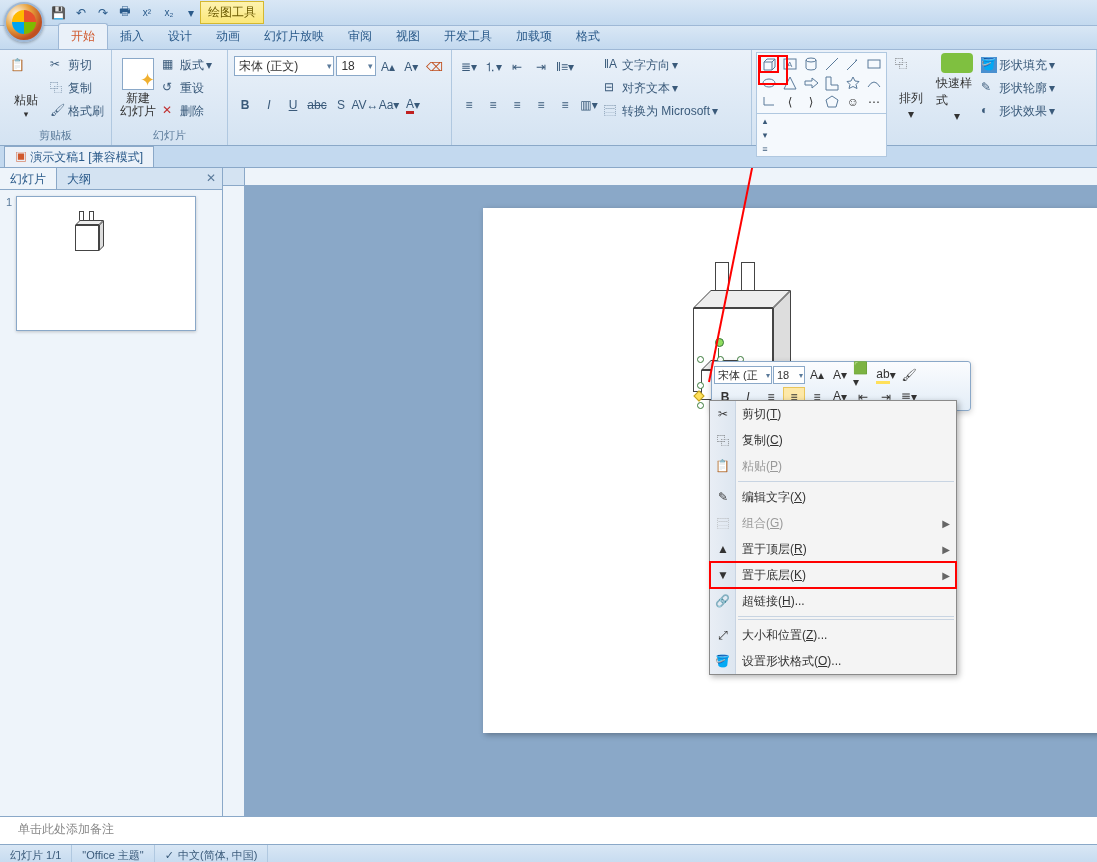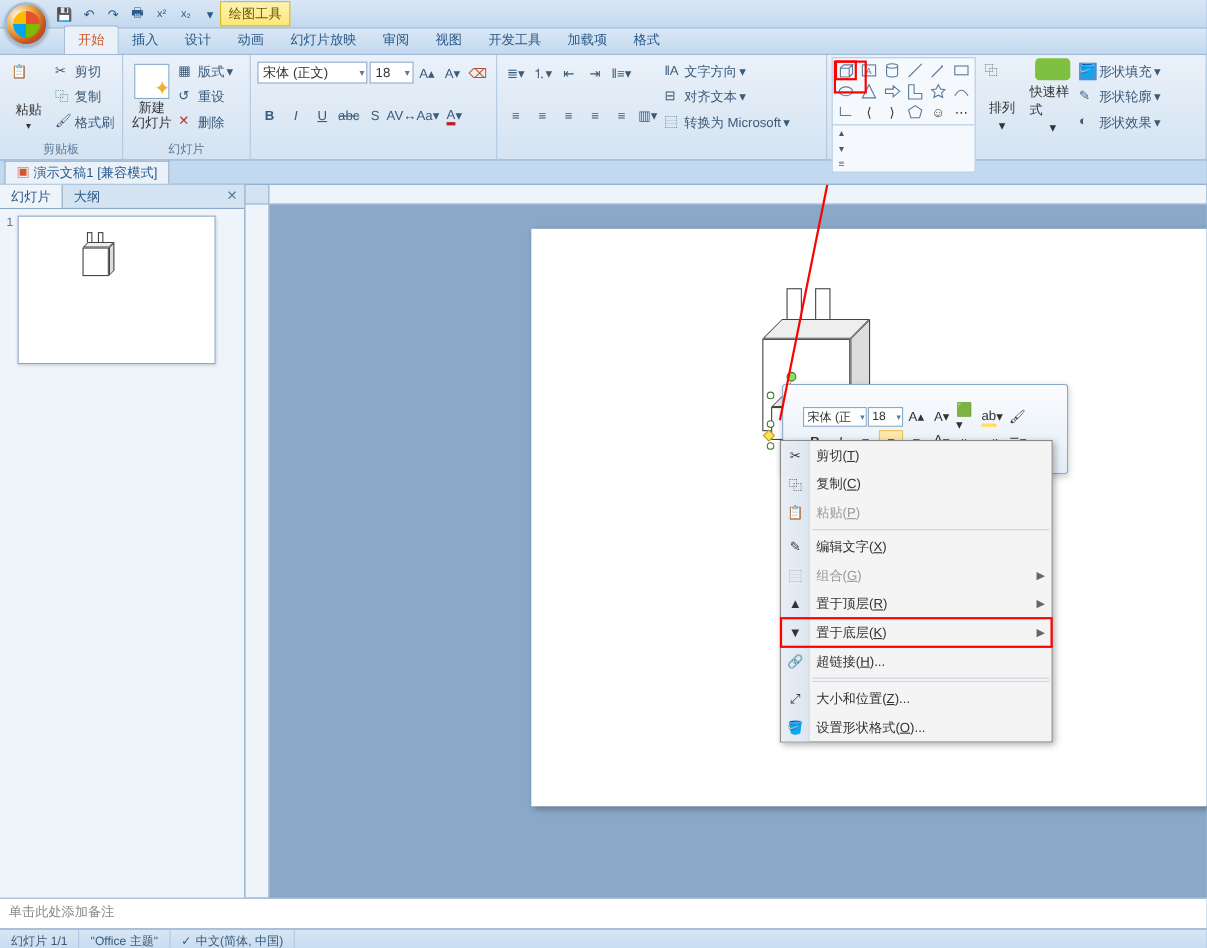--- a/index.html
+++ b/index.html
@@ -50,28 +50,28 @@
 .sp-close { margin-left: auto; padding: 3px 6px; color: #5a7a9a; }
 .thumbs { flex: 1; padding: 6px; overflow: auto; }
 .thumb { display: flex; gap: 4px; }
 .thumb-num { font-size: 11px; color: #5a7a9a; }
 .thumb-slide { width: 180px; height: 135px; background: #fff; border: 1px solid #8aa8c8; box-shadow: 0 1px 3px rgba(0,0,0,.2); position: relative; }
 .editarea { flex: 1; position: relative; background: #8aa8c8; overflow: hidden; }
 .ruler-h { position: absolute; top: 0; left: 22px; right: 0; height: 18px; background: #eef4fa; border-bottom: 1px solid #8aa8c8; }
 .ruler-v { position: absolute; top: 18px; left: 0; width: 22px; bottom: 0; background: #eef4fa; border-right: 1px solid #8aa8c8; }
 .ruler-corner { position:absolute; top:0; left:0; width:22px; height:18px; background:#d4e3f2; border-right:1px solid #8aa8c8; border-bottom:1px solid #8aa8c8;}
 .slide-canvas { position: absolute; top: 40px; left: 260px; width: 700px; height: 525px; background: #fff; box-shadow: 2px 2px 6px rgba(0,0,0,.3); }
-.notes { height: 28px; background: #fff; border-top: 1px solid #8aa8c8; padding: 4px 8px; color: #888; font-size: 12px; }
+.notes { height: 28px; background: #fff; border-top: 1px solid #8aa8c8; padding: 4px 18px; color: #888; font-size: 12px; }
 
 
 .statusbar { height: 22px; background: linear-gradient(#d9e7f5,#c3d9ef); display: flex; align-items: center; border-top: 1px solid #8aa8c8; font-size: 11px; color: #3a5a7a; }
 .statusbar > div { padding: 0 10px; border-right: 1px solid #b0c8e0; height: 100%; display: flex; align-items: center; gap: 4px; }
 
 
-.mini-toolbar { position: absolute; background: linear-gradient(#fbfcfe,#e3edf7); border: 1px solid #8aa8c8; border-radius: 3px; box-shadow: 0 2px 6px rgba(0,0,0,.2); padding: 18px; }
+.mini-toolbar { position: absolute; background: linear-gradient(#fbfcfe,#e3edf7); border: 1px solid #8aa8c8; border-radius: 3px; box-shadow: 0 2px 6px rgba(0,0,0,.2); padding: 2px; margin-top: 12px; }
 .mini-row { display: flex; gap: 1px; align-items: center; height: 22px; }
 .mini-btn { width: 22px; height: 20px; display: flex; align-items: center; justify-content: center; border: 1px solid transparent; font-size: 12px; }
 .mini-btn.on { background: #fde8a8; border-color: #e9c55a; }
 .mini-combo { height: 18px; border: 1px solid #8aa8c8; background: #fff; font-size: 11px; padding: 0 12px 0 3px; position: relative; display: flex; align-items: center; }
 .mini-combo::after { content: "▾"; position: absolute; right: 1px; font-size: 8px; color: #5a7a9a; }
 
 
 .ctxmenu { position: absolute; width: 248px; background: #f4f4f4; border: 1px solid #8a8a8a; box-shadow: 2px 2px 6px rgba(0,0,0,.3); font-size: 12px; }
 .ctxmenu .iconcol { position: absolute; left: 0; top: 0; bottom: 0; width: 26px; background: linear-gradient(90deg,#e9eef5,#dde6f0); border-right: 1px solid #c8d4e2; }
 .ctxitem { position: relative; height: 26px; display: flex; align-items: center; padding-left: 32px; color: #333; }

